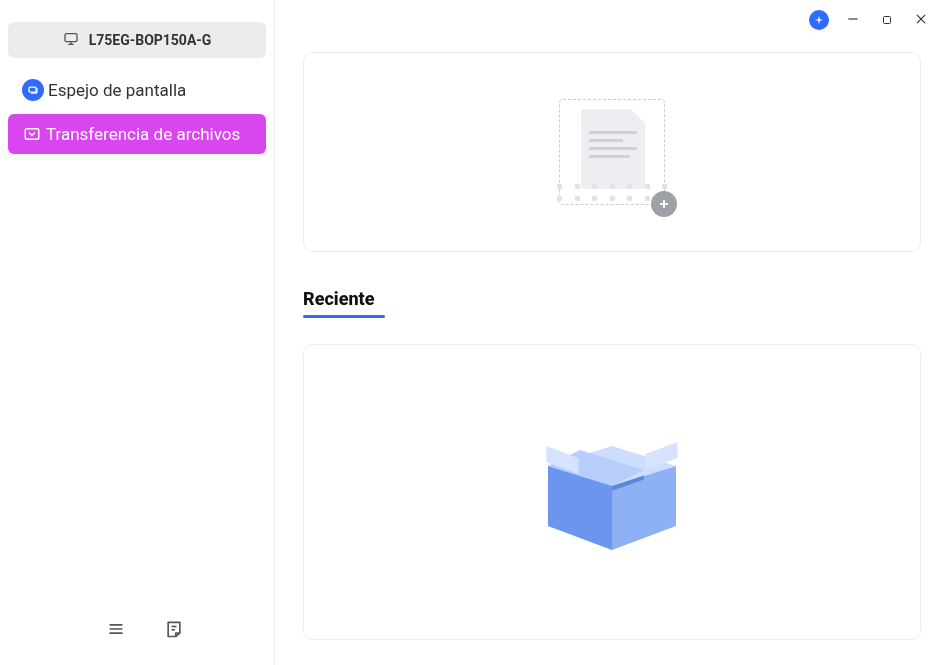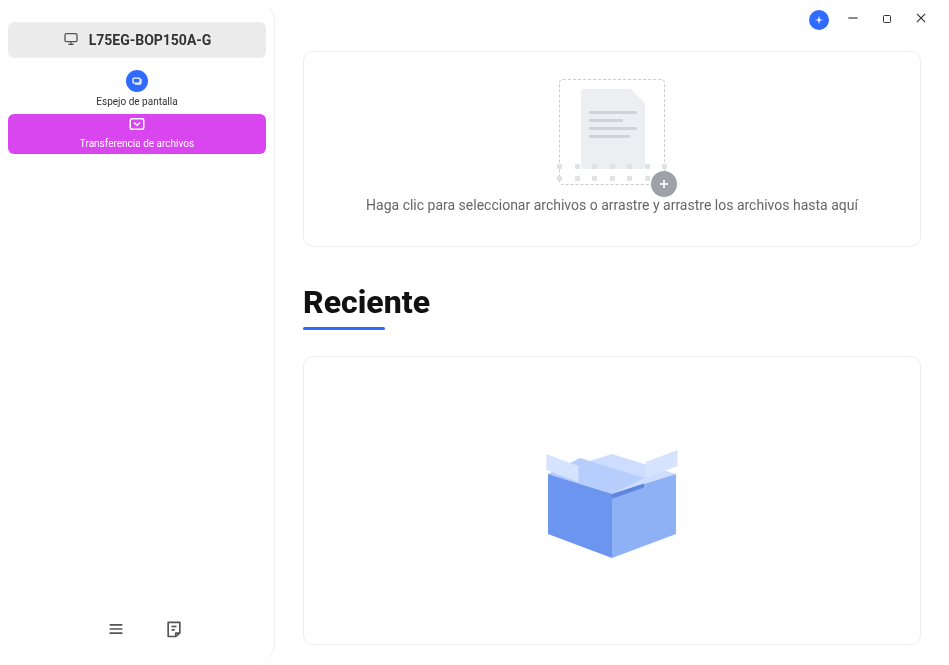--- a/index.html
+++ b/index.html
@@ -12,21 +12,20 @@
   background: #fff;
   color: #333;
 }
 .sidebar {
   width: 275px;
   height: 100%;
   border-right: 1px solid #eee;
   display: flex;
   flex-direction: column;
   padding: 4px;
-  border-radius: 22px;
 }
 .device-header {
   background: #ececec;
   border-radius: 6px;
   height: 36px;
   margin: 18px 4px 10px 4px;
   display: flex;
   align-items: center;
   justify-content: center;
   gap: 10px;
@@ -34,25 +33,24 @@
   font-size: 14px;
   color: #333;
 }
 .nav-item {
   height: 40px;
   border-radius: 6px;
   display: flex;
   align-items: center;
   gap: 4px;
   padding: 0 14px;
-  font-size: 10px;
+  font-size: 17px;
   color: #333;
   cursor: pointer;
   margin: 2px 4px;
-  flex-direction: column;
 }
 .nav-item.active {
   background: #d946ef;
   color: #fff;
 }
 .nav-item .icon { width: 20px; height: 20px; display:flex; align-items:center; justify-content:center; }
 .mirror-icon {
   width: 22px; height: 22px; border-radius: 50%;
   background: #2f6bff; display:flex; align-items:center; justify-content:center;
 }
@@ -87,21 +85,21 @@
   border: 1px solid #eee;
   border-radius: 10px;
   height: 200px;
   margin-top: 12px;
   display:flex; flex-direction:column; align-items:center; justify-content:center;
   gap: 18px;
   cursor: pointer;
 }
 .drop-text { font-size: 14px; color: #666; text-align:center; padding: 0 20px; }
 .section-heading {
-  font-size: 32px; font-weight: 800; color: #111; margin-top: 36px;
+  font-size: 18px; font-weight: 800; color: #111; margin-top: 36px;
 }
 .section-underline { width: 82px; height: 3px; background:#2f6bff; margin-top:6px; border-radius:2px; }
 .recent-card {
   border: 1px solid #eee;
   border-radius: 10px;
   height: 296px;
   margin-top: 26px;
   display:flex; align-items:center; justify-content:center;
 }
 .doc-thumb { position:relative; }
@@ -238,21 +236,20 @@
           <span></span>
           <span></span>
         </div>
       <div class="plus-badge">
         <svg width="14" height="14" viewBox="0 0 24 24" stroke="#fff" stroke-width="3">
             <line x1="12" y1="5" x2="12" y2="19"></line>
             <line x1="5" y1="12" x2="19" y2="12"></line>
           </svg>
       </div>
     </div>
-    <div class="drop-text">Haga clic para seleccionar archivos o arrastre y arrastre los archivos hasta aquí</div>
   </div>
 
   <h2 class="section-heading">Reciente</h2>
   <div class="section-underline"></div>
 
   <div class="recent-card">
     <span>
       <svg width="160" height="140" viewBox="0 0 200 170">
         <polygon points="20,55 100,30 180,55 100,80" fill="#cdddff"></polygon>
         <polygon points="20,55 60,35 140,60 100,80" fill="#b7cdfb"></polygon>

